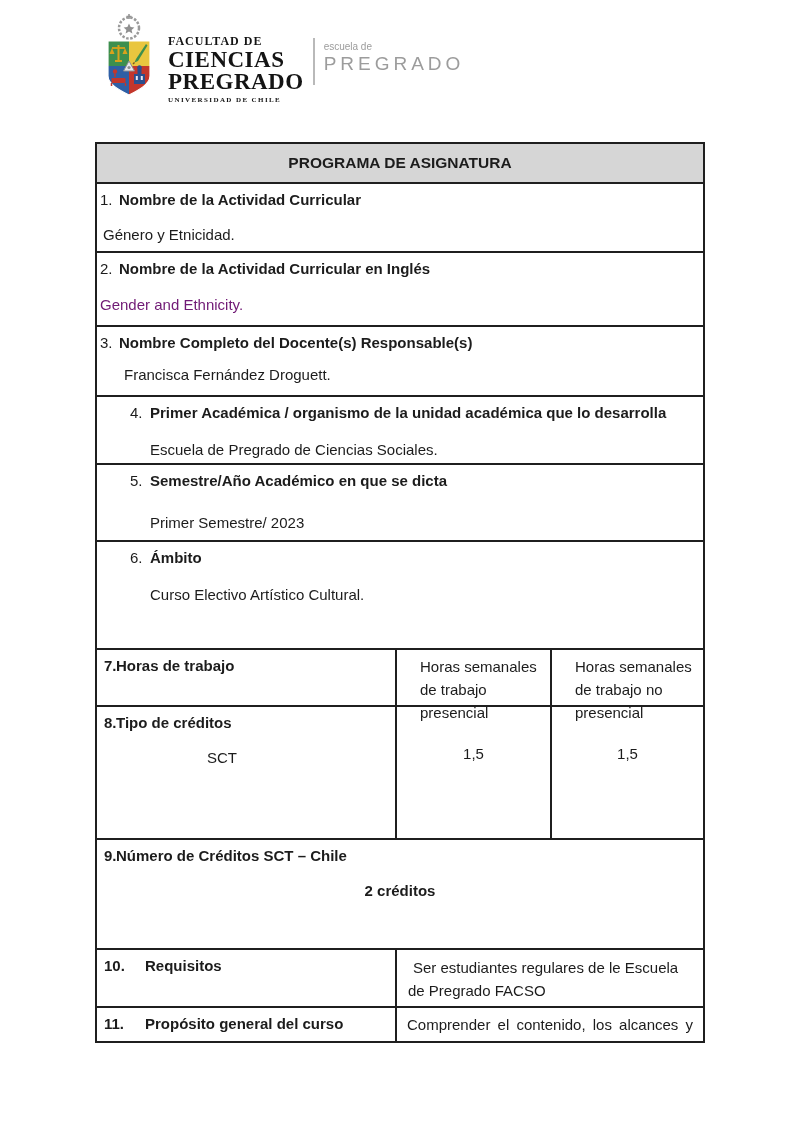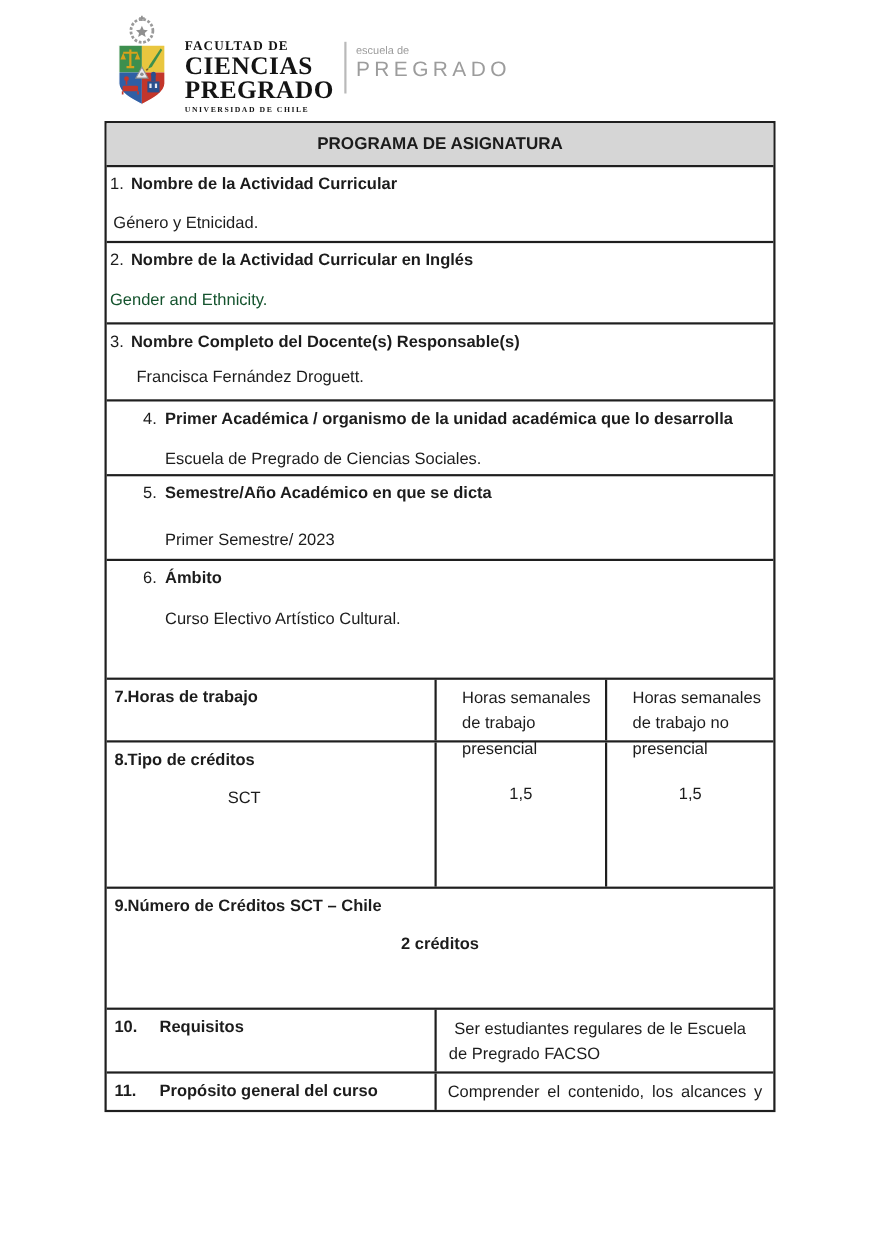--- a/index.html
+++ b/index.html
@@ -16,36 +16,36 @@
   .fac-block { margin-left:9px; padding-top:20px; font-family:"Liberation Serif","DejaVu Serif",serif; color:#141414; }
   .fac-line1 { font-size:12px; font-weight:bold; letter-spacing:1px; }
   .fac-line2, .fac-line3 { font-size:23px; font-weight:bold; line-height:0.95; letter-spacing:0.5px; }
   .fac-univ { font-size:7px; font-weight:bold; letter-spacing:1.4px; margin-top:3px; }
   .logo-divider { width:2px; height:47px; background:#b9b9b9; margin-left:9px; margin-top:24px; }
   .preg-block { margin-left:9px; padding-top:27px; color:#9c9c9c; }
   .preg-small { font-size:10px; }
   .preg-big { font-size:19px; letter-spacing:4px; margin-top:1px; }
 
   
-  .doc-table { position:absolute; left:95px; top:110px; width:610px; border:2px solid #1f1f1f; background:#fff; font-size:15px; }
+  .doc-table { position:absolute; left:95px; top:142px; width:610px; border:2px solid #1f1f1f; background:#fff; font-size:15px; }
   .trow { border-top:2px solid #1f1f1f; position:relative; }
   .trow:first-child { border-top:none; }
   .thead {
     height:38px; background:#d6d6d6; display:flex; align-items:center; justify-content:center;
     font-weight:bold; font-size:15.5px;
   }
   .labelline { display:flex; padding-top:6px; line-height:20px; }
   .num { flex:none; }
   .lbl { font-weight:bold; }
   .g1 .num { width:22px; padding-left:3px; }          
   .g2 { padding-left:33px; } .g2 .num { width:20px; } 
   .g3 .num { width:19px; padding-left:7px; font-weight:bold; } 
   .g4 .num { width:48px; padding-left:7px; font-weight:bold; } 
   .val { line-height:20px; }
-  .muted { color:#14532d; }
+  .muted { color:#701a75; }
 
   .h-r1 { height:69px; } .h-r2 { height:74px; } .h-r3 { height:70px; }
   .h-r4 { height:68px; } .h-r5 { height:77px; } .h-r6 { height:108px; }
   .h-r7 { height:57px; } .h-r8 { height:133px; } .h-r9 { height:110px; }
   .h-r10 { height:58px; } .h-r11 { height:35px; }
 
   .cols { display:flex; height:100%; }
   .c1 { width:298px; flex:none; }
   .c2 { width:155px; flex:none; border-left:2px solid #1f1f1f; }
   .c3 { flex:1; border-left:2px solid #1f1f1f; }

